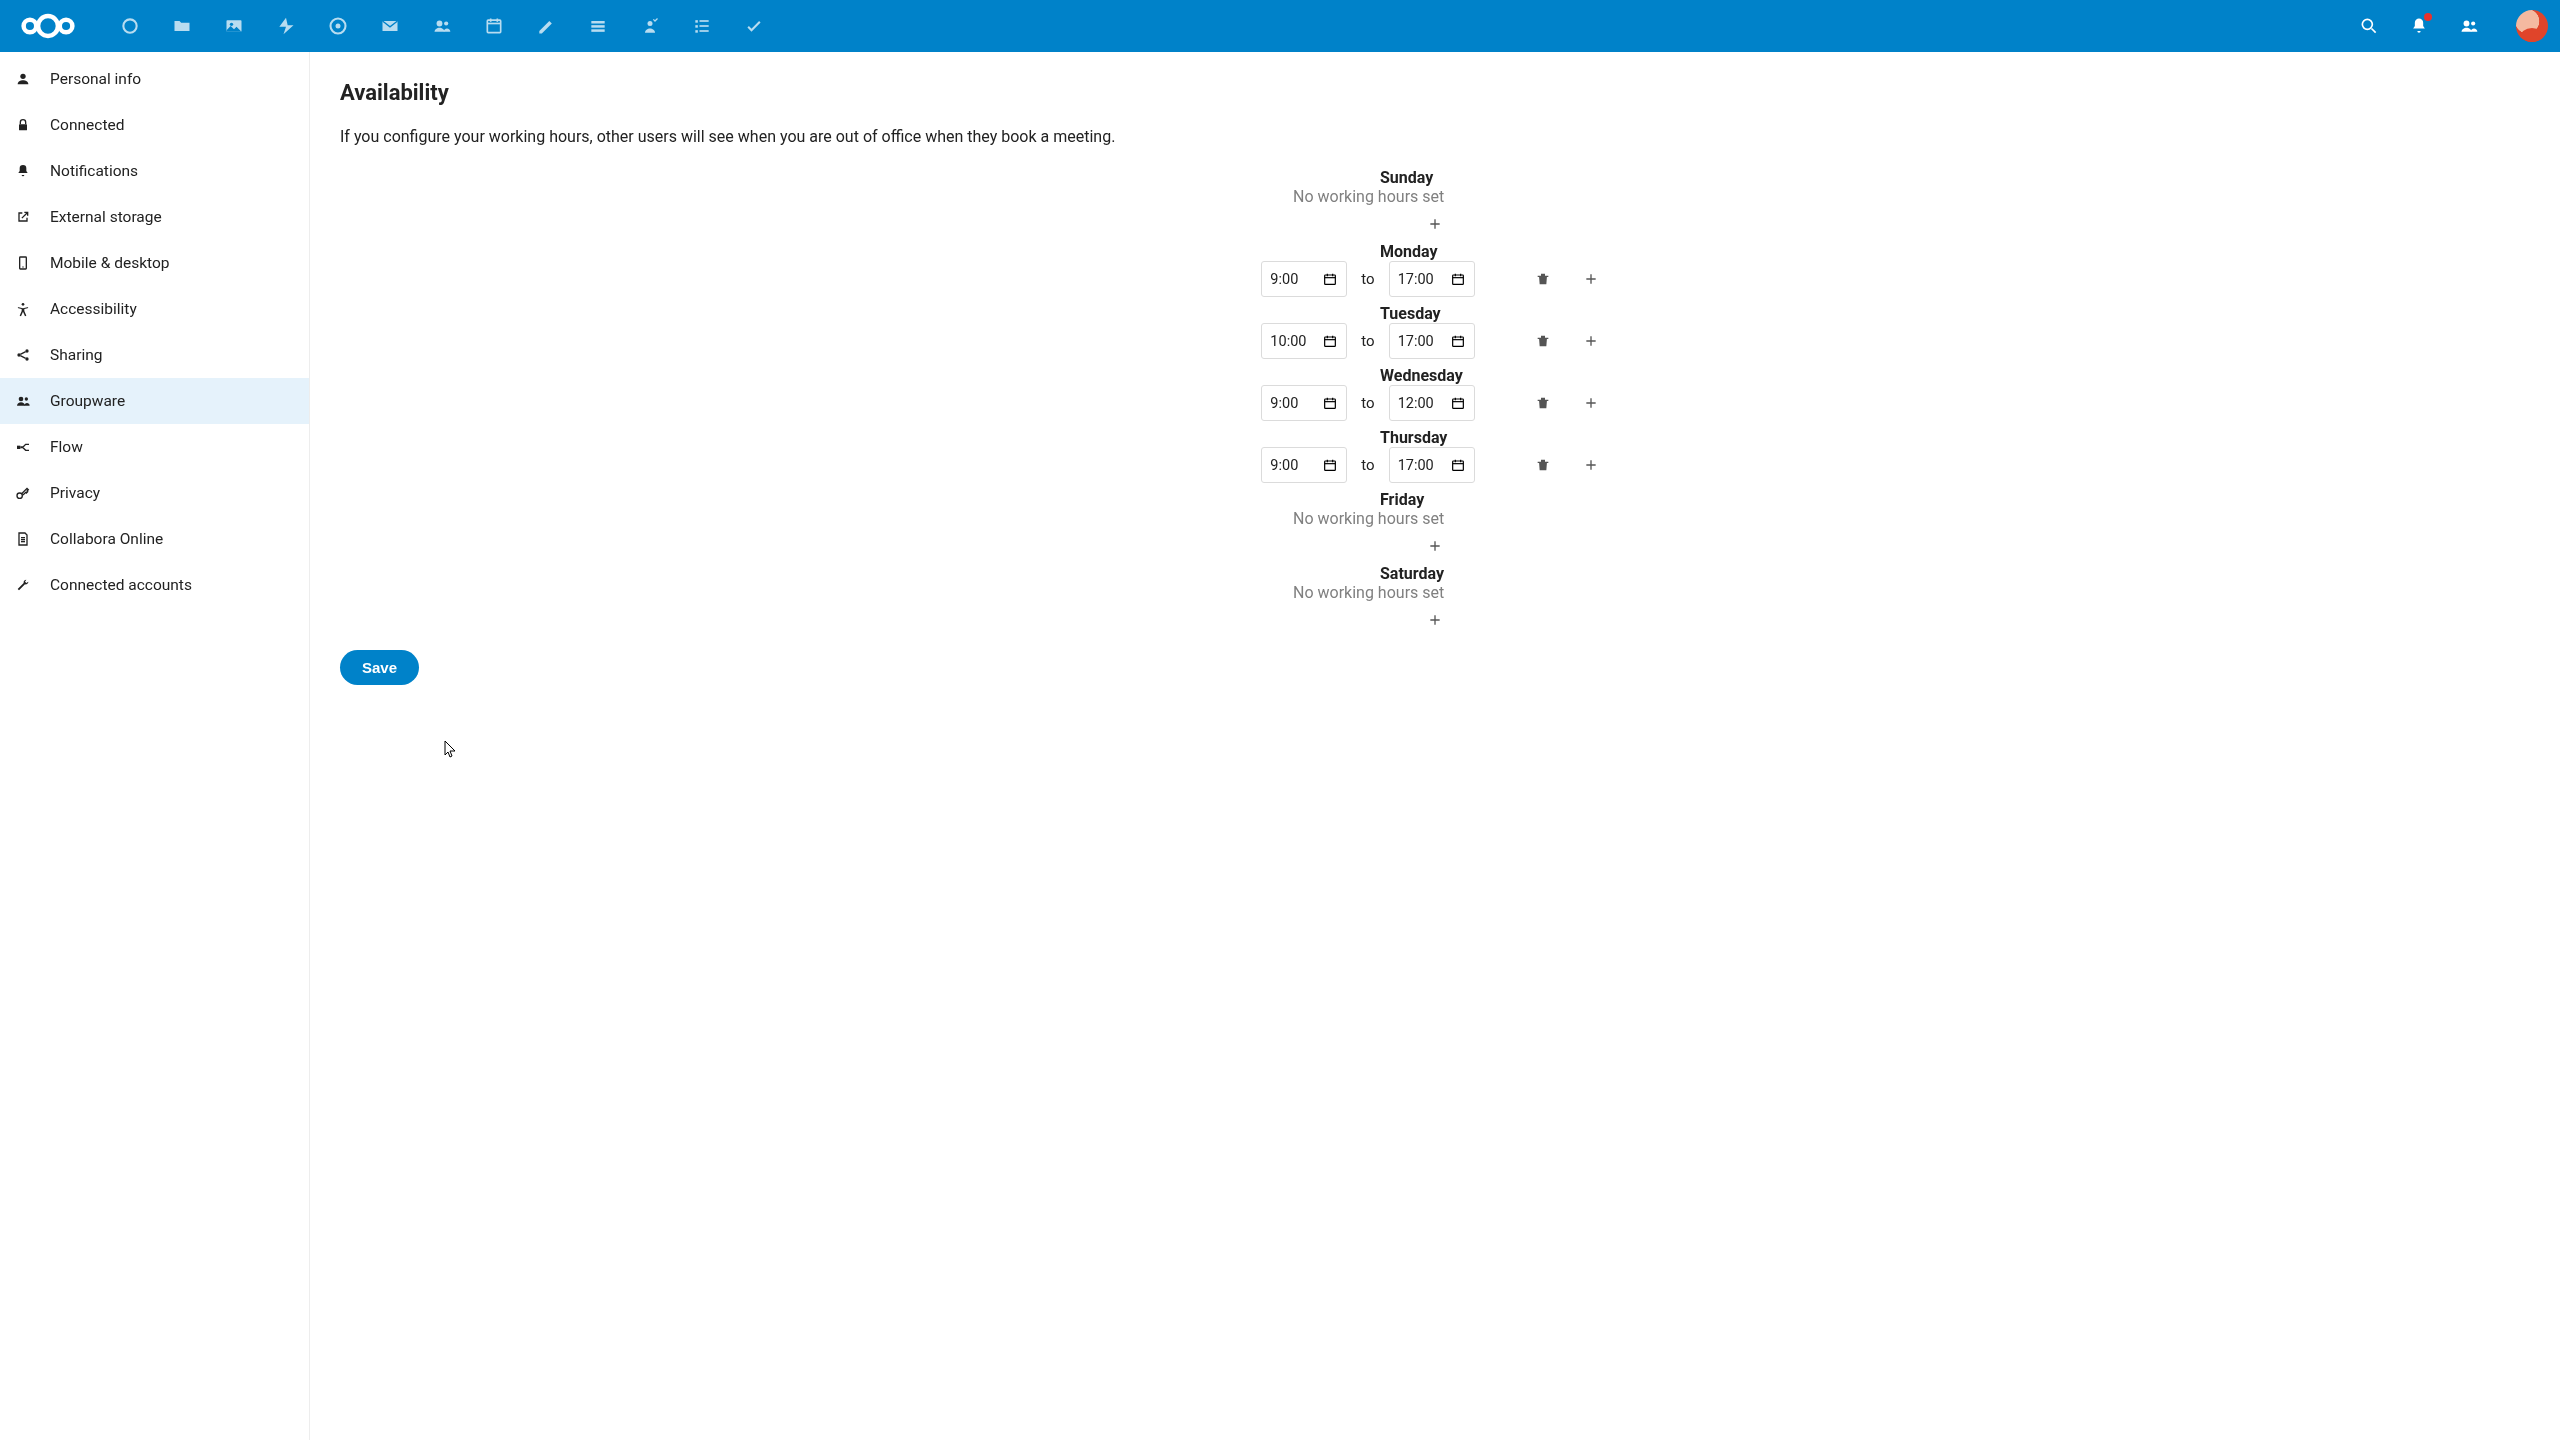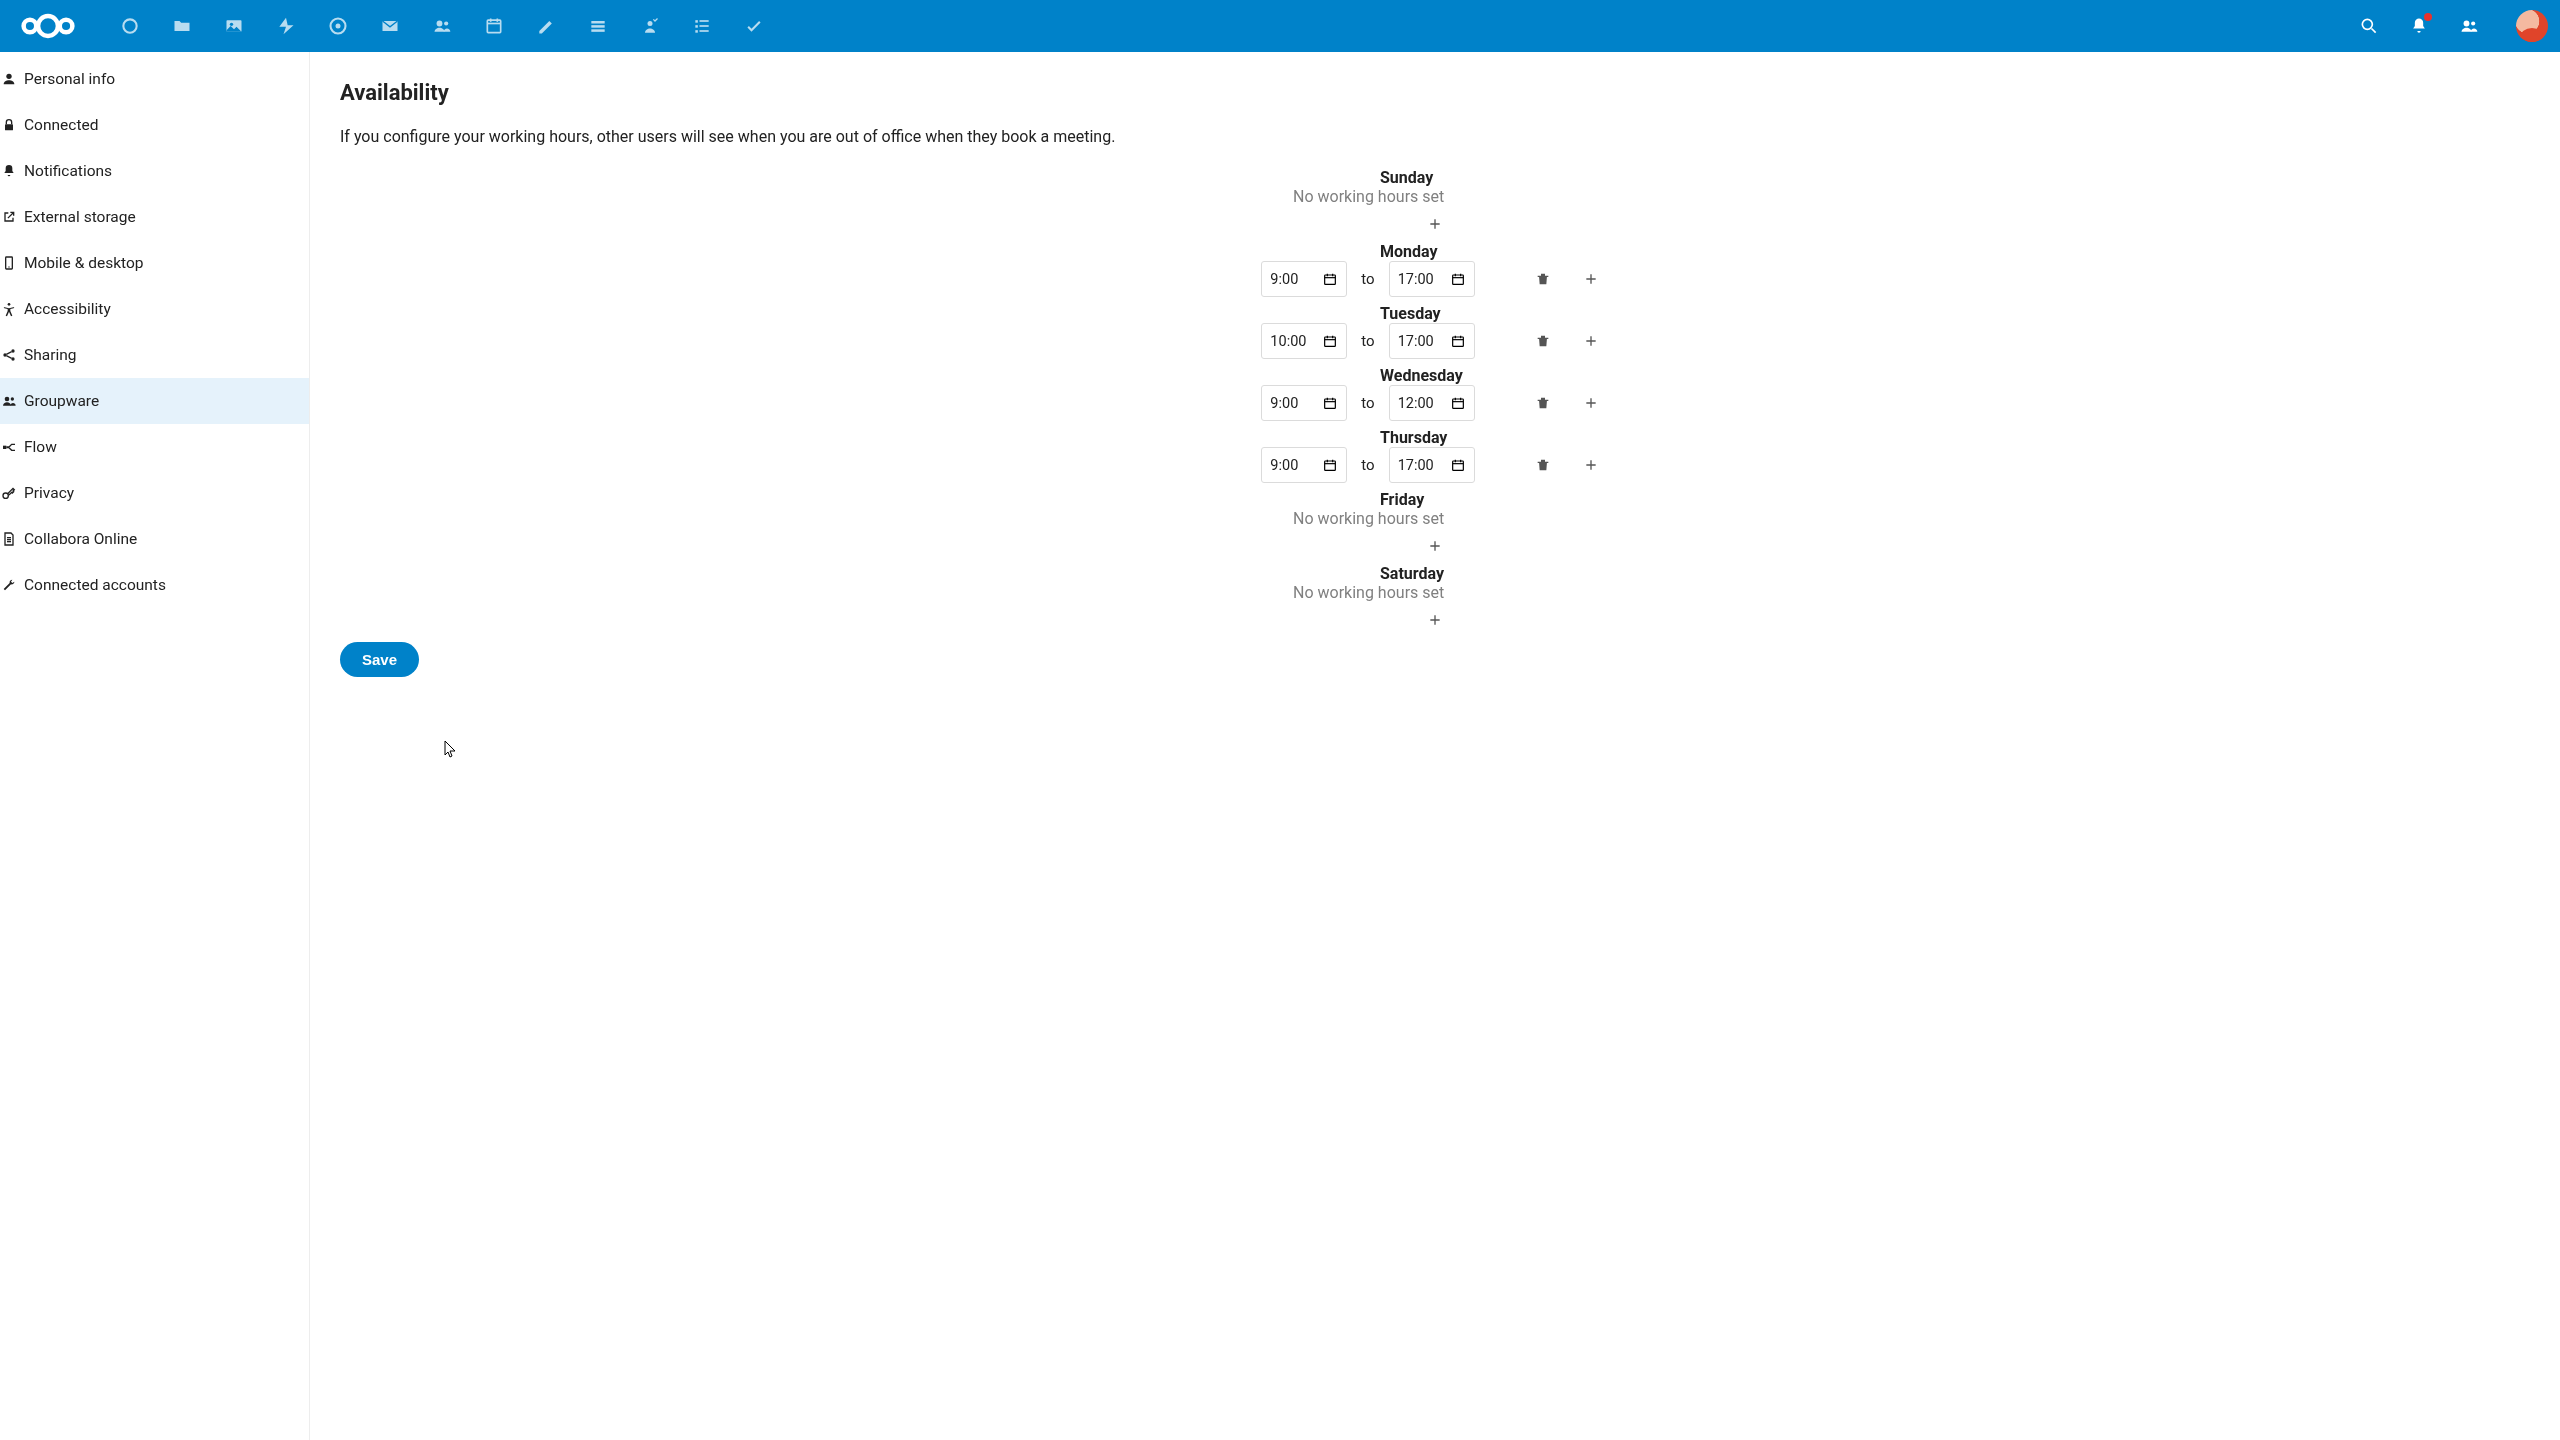--- a/index.html
+++ b/index.html
@@ -76,22 +76,23 @@
     
     .sidebar {
       width: 310px;
       border-right: 1px solid #ededed;
       padding-top: 4px;
     }
     .side-item {
       display: flex;
       align-items: center;
       height: 46px;
+      padding-left: 14px;
       cursor: pointer;
-      gap: 6px;
+      gap: 18px;
       font-size: 15.5px;
       color: #222;
     }
     .side-item.active { background: #e5f2fb; }
     .side-icon { width: 18px; height: 18px; display:flex; align-items:center; justify-content:center; }
     .side-icon svg { width: 16px; height: 16px; fill: #222; }
 
     
     .main { flex: 1; padding: 28px 30px; overflow-y:auto; }
     h2.page-title { font-size: 22px; font-weight: 700; margin-bottom: 22px; color:#222; }
@@ -130,21 +131,21 @@
     .time-input .cal-ic svg { width:16px; height:16px; fill:none; stroke:#000; stroke-width:1.8; }
     .to-label { font-size:15px; color:#222; margin: 0 2px; }
     .icon-btn {
       width:36px; height:36px; display:flex; align-items:center; justify-content:center;
       cursor:pointer;
     }
     .icon-btn svg { width:16px; height:16px; fill:#555; }
     .spacer { width:26px; }
 
     .save-btn {
-      margin-top: 4px;
+      margin-top: 12px;
       background:#0082c9;
       color:#fff;
       border:none;
       border-radius: 18px;
       padding: 9px 22px;
       font-size:15px;
       font-weight:600;
       cursor:pointer;
     }
 

